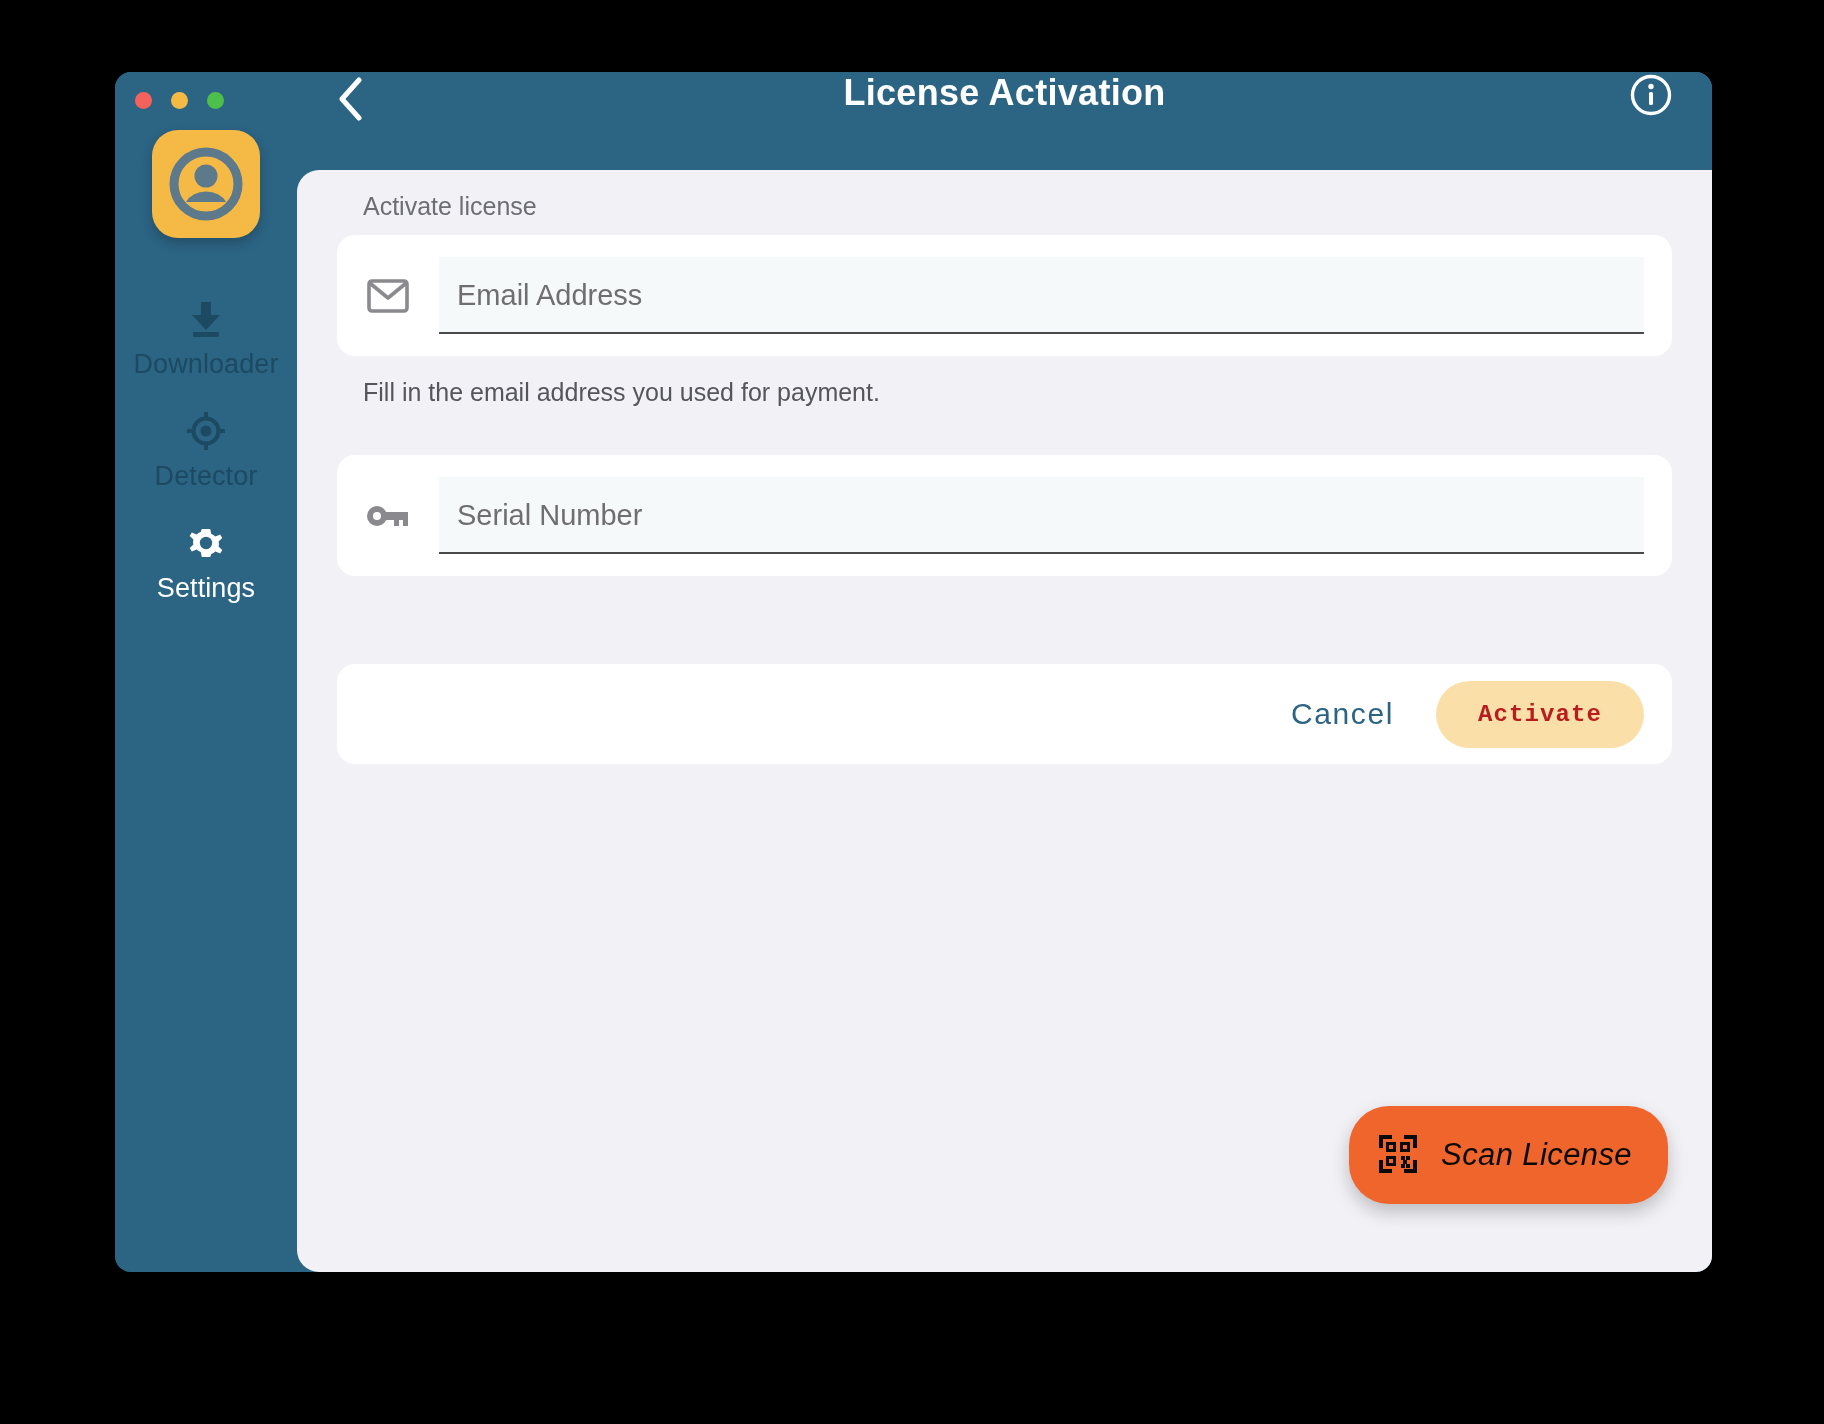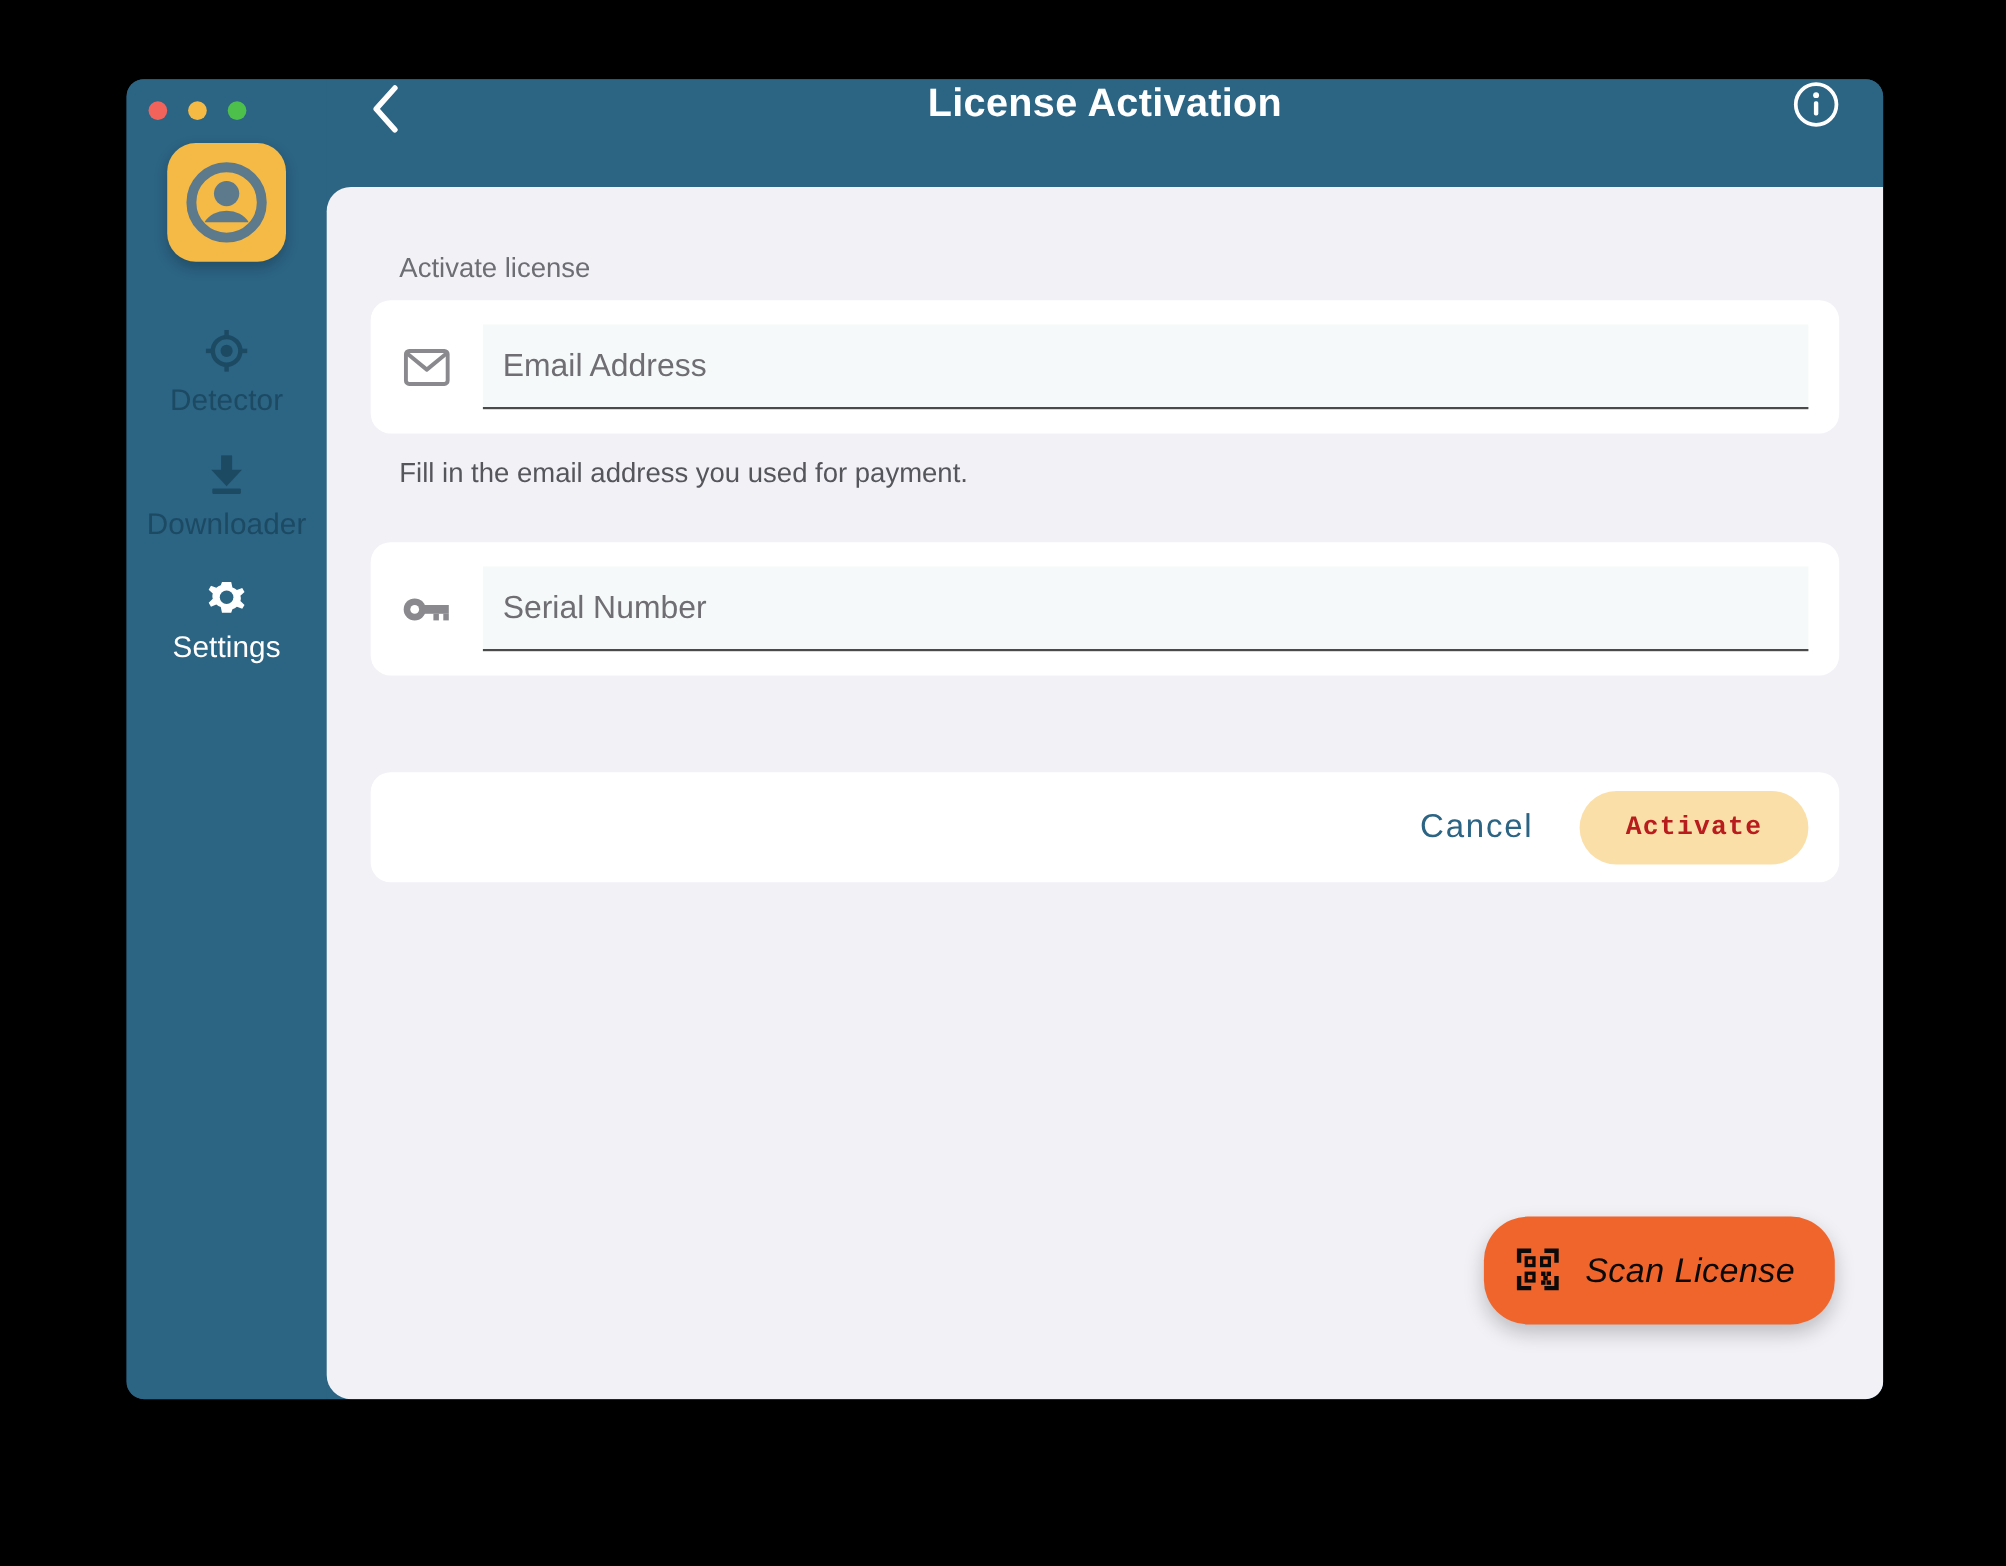--- a/index.html
+++ b/index.html
@@ -127,21 +127,21 @@
     display: flex; align-items: center; justify-content: center;
     cursor: pointer;
     z-index: 2;
   }
 
   #content {
     flex: 1;
     background: #F2F1F6;
     border-radius: 22px 0 0 22px;
     position: relative;
-    padding: 60px 40px 0 40px;
+    padding: 22px 40px 0 40px;
     min-height: 0;
   }
 
   .section-label {
     font-size: 25px;
     color: #6D6D74;
     margin-left: 26px;
     margin-bottom: 14px;
   }
 
@@ -264,40 +264,40 @@
         <path d="M17 55 A22 18 0 0 1 57 55 Z" fill="#5C7A8C"></path>
       </svg>
     </div>
 
     <div class="nav-list">
 
 
       <div class="nav-item">
         <span class="nav-icon">
           <svg width="38" height="38" viewBox="0 0 38 38">
+            <rect x="14" y="2" width="10" height="14" fill="#1C4A63"></rect>
+            <path d="M5 15 L33 15 L19 30 Z" fill="#1C4A63"></path>
+            <rect x="6" y="32" width="26" height="5" rx="1" fill="#1C4A63"></rect>
+          </svg>
+        </span>
+        <span class="nav-label">Downloader</span>
+      </div>
+
+      <div class="nav-item">
+        <span class="nav-icon">
+          <svg width="38" height="38" viewBox="0 0 38 38">
             <circle cx="19" cy="19" r="12.5" fill="none" stroke="#1C4A63" stroke-width="4"></circle>
             <circle cx="19" cy="19" r="5.5" fill="#1C4A63"></circle>
             <rect x="17" y="0" width="4" height="8" fill="#1C4A63"></rect>
             <rect x="17" y="30" width="4" height="8" fill="#1C4A63"></rect>
             <rect x="0" y="17" width="8" height="4" fill="#1C4A63"></rect>
             <rect x="30" y="17" width="8" height="4" fill="#1C4A63"></rect>
           </svg>
         </span>
         <span class="nav-label">Detector</span>
-      </div>
-
-      <div class="nav-item">
-        <span class="nav-icon">
-          <svg width="38" height="38" viewBox="0 0 38 38">
-            <rect x="14" y="2" width="10" height="14" fill="#1C4A63"></rect>
-            <path d="M5 15 L33 15 L19 30 Z" fill="#1C4A63"></path>
-            <rect x="6" y="32" width="26" height="5" rx="1" fill="#1C4A63"></rect>
-          </svg>
-        </span>
-        <span class="nav-label">Downloader</span>
       </div>
 
       <div class="nav-item active">
         <span class="nav-icon">
           <svg width="40" height="40" viewBox="0 0 40 40">
             <path fill="#FFFFFF" d="M20 2 l4.2 0 1.1 5.1 c1.5 .45 2.9 1.25 4.05 2.3 l4.85-1.9 2.1 3.6 -3.75 3.5 c .25 .75 .4 1.6 .4 2.4 s-.15 1.65-.4 2.4 l3.75 3.5 -2.1 3.6 -4.85-1.9 c-1.15 1.05-2.55 1.85-4.05 2.3 L24.2 30 l-4.2 0 -4.2 0 -1.1-5.1 c-1.5-.45-2.9-1.25-4.05-2.3 l-4.85 1.9 -2.1-3.6 3.75-3.5 c-.25-.75-.4-1.6-.4-2.4 s.15-1.65 .4-2.4 L3.7 9.1 l2.1-3.6 4.85 1.9 C11.8 6.35 13.2 5.55 14.7 5.1 L15.8 2 Z" transform="translate(0,4)"></path>
             <circle cx="20" cy="20" r="6.2" fill="#2C6484"></circle>
           </svg>
         </span>
         <span class="nav-label">Settings</span>

